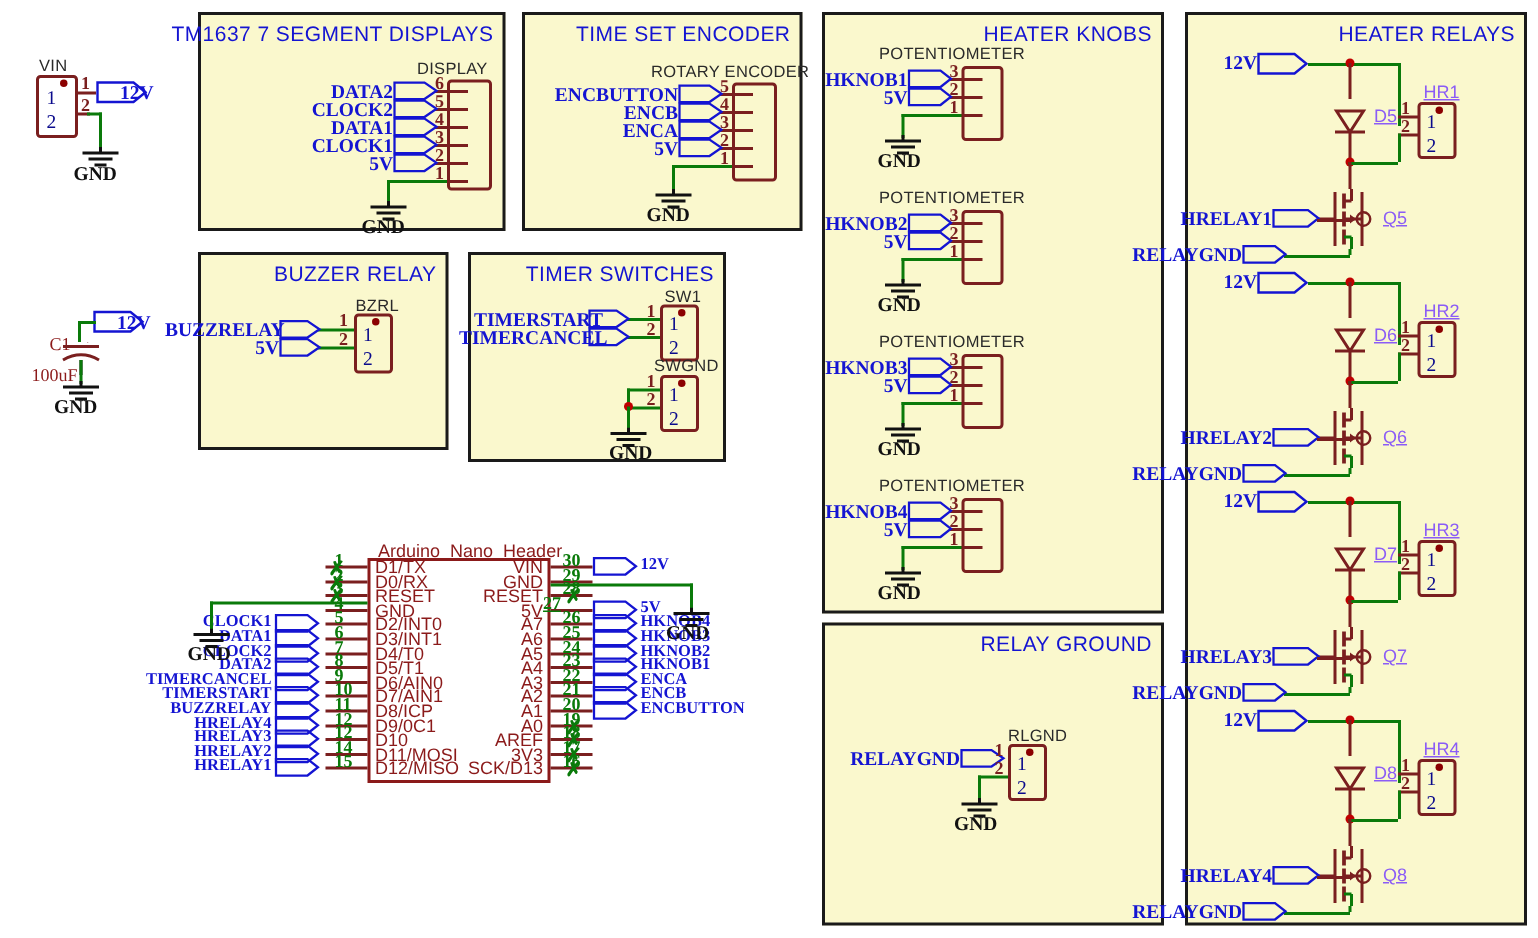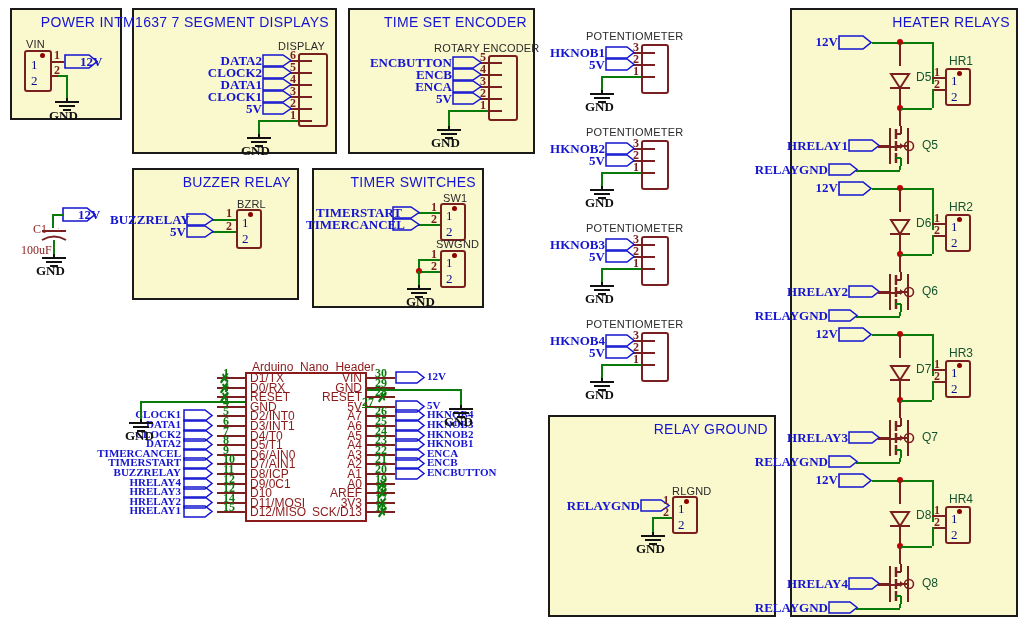--- a/index.html
+++ b/index.html
@@ -21,21 +21,21 @@
   .pinwire.h{height:2px;}
   .pinwire.v{width:2px;}
   .junction{position:absolute;width:6px;height:6px;background:#c00000;border-radius:50%;}
 
   
   .conn{position:absolute;border:2px solid #7a1f1f;border-radius:3px;box-sizing:border-box;background:transparent;}
   .conn-dot{position:absolute;width:5px;height:5px;background:#8b0000;border-radius:50%;}
   .conn-num{position:absolute;color:#0a0a8c;font-size:13px;font-family:"Liberation Serif",serif;}
   .pinnum{position:absolute;color:#0a7a0a;font-size:12px;font-family:"Liberation Serif",serif;font-weight:bold;}
   .pinnum.red{color:#7a1f1f;}
-  .reflabel{position:absolute;color:#14532d;font-size:12px;font-family:"Liberation Sans",sans-serif;white-space:nowrap;}
+  .reflabel{position:absolute;color:#8b5cf6;font-size:12px;font-family:"Liberation Sans",sans-serif;white-space:nowrap;text-decoration:underline;}
   .devname{position:absolute;color:#2a2a2a;font-size:11px;font-family:"Liberation Sans",sans-serif;
            letter-spacing:.2px;white-space:nowrap;}
 
   
   .netflag{position:absolute;height:14px;box-sizing:border-box;}
   .netflag svg{display:block;overflow:visible;}
   .nettext{position:absolute;color:#1414d2;font-size:13px;font-family:"Liberation Serif",serif;
            white-space:nowrap;font-weight:bold;}
   .nettext.r{text-align:right;}
 
@@ -49,23 +49,20 @@
   .icpin.r{text-align:right;}
   .ictitle{position:absolute;color:#8b1a1a;font-size:12px;font-family:"Liberation Sans",sans-serif;white-space:nowrap;}
   .nc{position:absolute;color:#0a7a0a;font-size:13px;font-weight:bold;line-height:1;}
   .capname{position:absolute;color:#8b1a1a;font-size:12px;white-space:nowrap;font-family:"Liberation Serif",serif;}
 </style>
 </head>
 <body>
 
 <div class="sheet">
 
-  <div class="box" style="left:10px;top:8px;width:112px;height:112px;">
-    <div class="box-title">POWER IN</div>
-  </div>
   <div class="devname" style="left:26px;top:38px;">VIN</div>
   <div class="conn" style="left:24px;top:50px;width:28px;height:42px;"></div>
   <div class="conn-dot" style="left:40px;top:53px;"></div>
   <div class="conn-num" style="left:31px;top:57px;">1</div>
   <div class="conn-num" style="left:31px;top:73px;">2</div>
   <div class="pinwire h" style="left:52px;top:61px;width:12px;"></div>
   <div class="pinwire h" style="left:52px;top:75px;width:8px;"></div>
   <div class="pinnum red" style="left:54px;top:48px;">1</div>
   <div class="pinnum red" style="left:54px;top:63px;">2</div>
 
@@ -544,20 +541,23 @@
   <div class="gnd" style="left:447px;top:405px;">
     <svg width="28" height="16" viewBox="0 0 28 16">
       <line x1="14" y1="0" x2="14" y2="4" stroke="#111" stroke-width="2"></line>
       <line x1="2" y1="4" x2="26" y2="4" stroke="#111" stroke-width="2"></line>
       <line x1="6" y1="8" x2="22" y2="8" stroke="#111" stroke-width="2"></line>
       <line x1="10" y1="12" x2="18" y2="12" stroke="#111" stroke-width="2"></line>
     </svg>
   </div>
   <div class="gnd-label" style="left:444px;top:414px;">GND</div>
 
+  <div class="box" style="left:548px;top:8px;width:228px;height:401px;">
+    <div class="box-title">HEATER KNOBS</div>
+  </div>
   <div id="pots">
       <div class="devname" style="left:586px;top:30px;">POTENTIOMETER</div>
       <div class="conn" style="left:641px;top:44px;width:28px;height:50px;"></div>
       <div class="pinwire h" style="left:633px;top:52px;width:22px;"></div>
       <div class="pinnum red" style="left:633px;top:40px;">3</div>
       <div class="pinwire h" style="left:633px;top:64px;width:22px;"></div>
       <div class="pinnum red" style="left:633px;top:52px;">2</div>
       <div class="pinwire h" style="left:633px;top:76px;width:22px;"></div>
       <div class="pinnum red" style="left:633px;top:64px;">1</div>
       <div class="netflag" style="left:605px;top:46px;">

